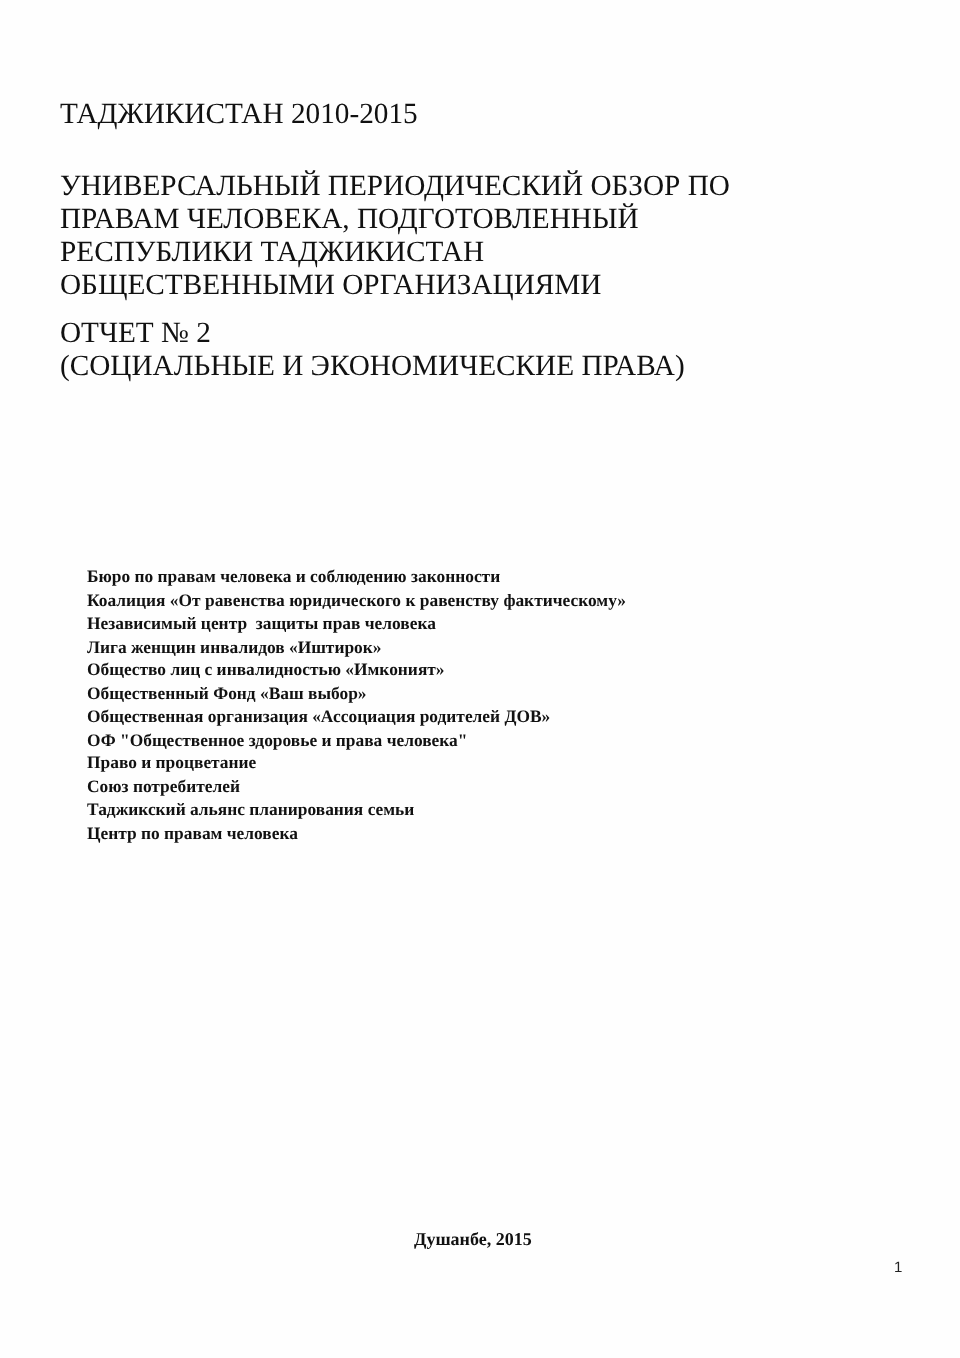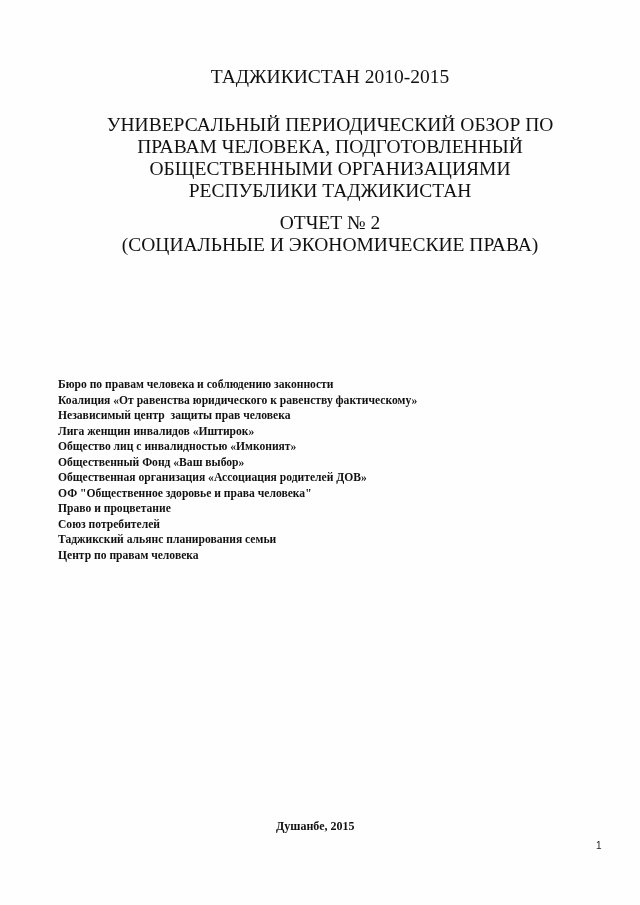--- a/index.html
+++ b/index.html
@@ -17,21 +17,20 @@
     .page {
       position: absolute;
       left: 0; top: 0;
       width: 640px; height: 905px;
       background: #fefefe;
     }
     .title-block {
       position: absolute;
       left: 40px;
       width: 580px;
-      text-align: center;
       font-family: "Liberation Serif", "DejaVu Serif", serif;
       font-size: 19.5px;
       line-height: 22px;
       color: #111;
     }
     .title-block div { white-space: nowrap; }
     .t-country { top: 66px; }
     .t-review { top: 114px; }
     .t-report { top: 212px; }
     .orgs {
@@ -68,22 +67,22 @@
 
 <div class="page">
 
   <div class="title-block t-country">
     <div>ТАДЖИКИСТАН 2010-2015</div>
   </div>
 
   <div class="title-block t-review">
     <div>УНИВЕРСАЛЬНЫЙ ПЕРИОДИЧЕСКИЙ ОБЗОР ПО</div>
     <div>ПРАВАМ ЧЕЛОВЕКА, ПОДГОТОВЛЕННЫЙ</div>
+    <div>РЕСПУБЛИКИ ТАДЖИКИСТАН</div>
     <div>ОБЩЕСТВЕННЫМИ ОРГАНИЗАЦИЯМИ</div>
-    <div>РЕСПУБЛИКИ ТАДЖИКИСТАН</div>
   </div>
 
   <div class="title-block t-report">
     <div>ОТЧЕТ № 2</div>
     <div>(СОЦИАЛЬНЫЕ И ЭКОНОМИЧЕСКИЕ ПРАВА)</div>
   </div>
 
   <div class="orgs">
     <div>Бюро по правам человека и соблюдению законности</div>
     <div>Коалиция «От равенства юридического к равенству фактическому»</div>

